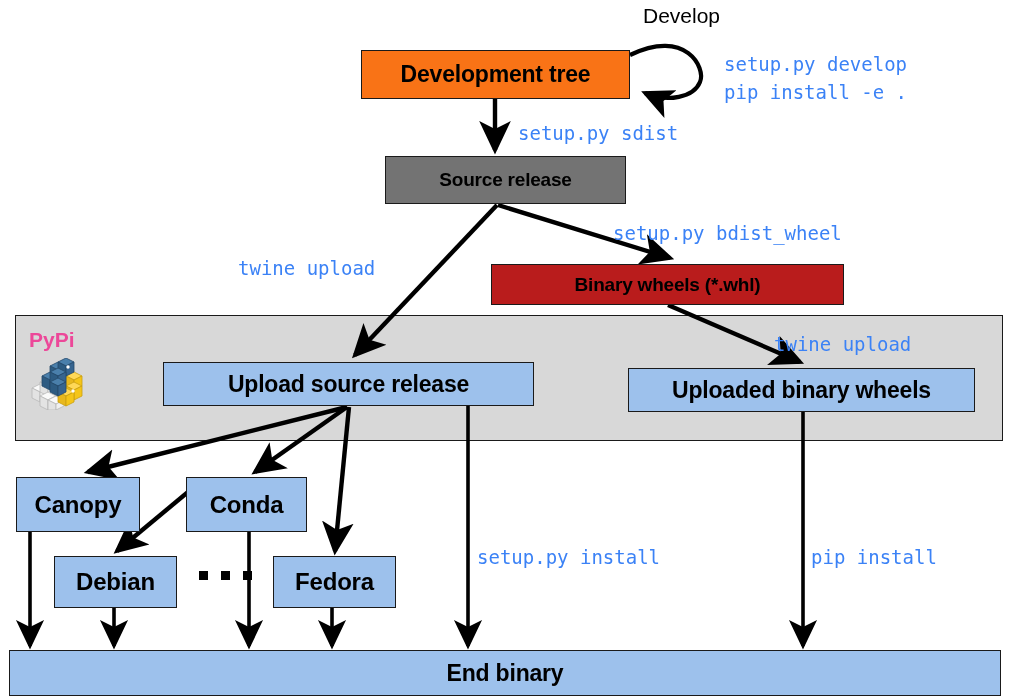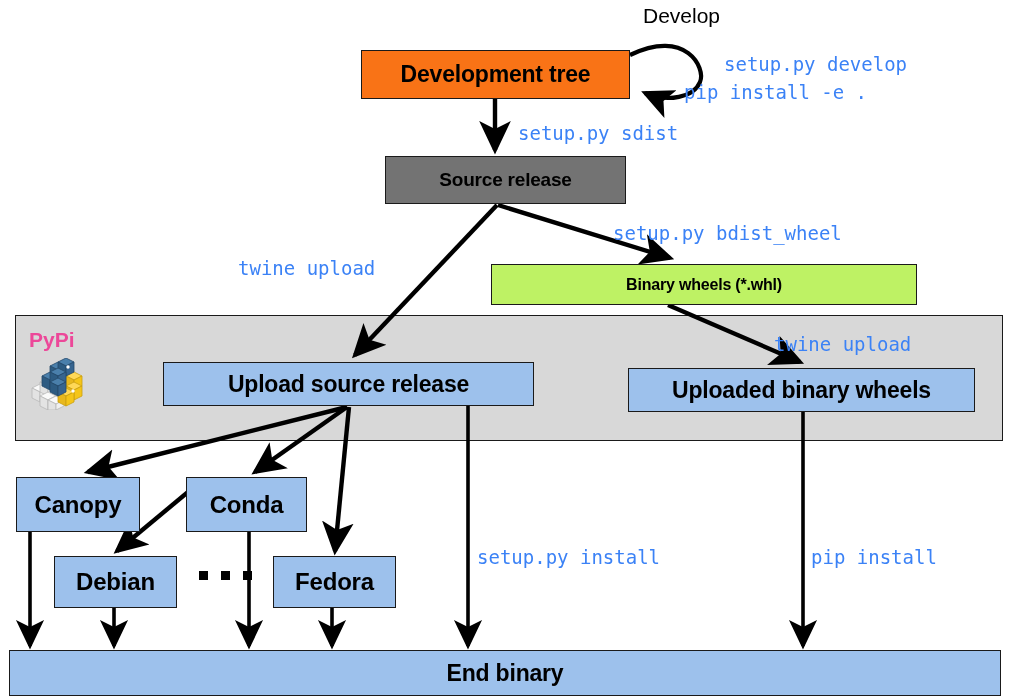--- a/index.html
+++ b/index.html
@@ -210,38 +210,38 @@
       <line x1="249" y1="532" x2="249" y2="646" stroke="#000000" stroke-width="3.6" marker-end="url(#ah)"></line>
     </g>
 
     <g>
       <line x1="332" y1="608" x2="332" y2="646" stroke="#000000" stroke-width="3.6" marker-end="url(#ah)"></line>
     </g>
   </svg>
 
   <div class="node" id="node-development-tree" style="left: 361px; top: 50px; width: 269px; height: 49px; font-size: 23px; background: #f97316; border-color: rgb(26, 26, 26);">Development  tree</div>
   <div class="node" id="node-source-release" style="left: 385px; top: 156px; width: 241px; height: 48px; font-size: 19px; background: #737373; border-color: rgb(26, 26, 26);">Source release</div>
-  <div class="node" id="node-binary-wheels" style="left: 491px; top: 264px; width: 426px; height: 41px; font-size: 16px; background: #bef264; border-color: rgb(26, 26, 26);">Binary wheels (*.whl)</div>
+  <div class="node" id="node-binary-wheels" style="left: 491px; top: 264px; width: 353px; height: 41px; font-size: 19px; background: #b91c1c; border-color: rgb(26, 26, 26);">Binary wheels (*.whl)</div>
   <div class="node" id="node-upload-source-release" style="left: 163px; top: 362px; width: 371px; height: 44px; font-size: 23px; background: rgb(157, 193, 236); border-color: rgb(26, 26, 26);">Upload source release</div>
   <div class="node" id="node-uploaded-binary-wheels" style="left: 628px; top: 368px; width: 347px; height: 44px; font-size: 23px; background: rgb(157, 193, 236); border-color: rgb(26, 26, 26);">Uploaded binary wheels</div>
   <div class="node" id="node-canopy" style="left: 16px; top: 477px; width: 124px; height: 55px; font-size: 24px; background: rgb(157, 193, 236); border-color: rgb(26, 26, 26);">Canopy</div>
   <div class="node" id="node-conda" style="left: 186px; top: 477px; width: 121px; height: 55px; font-size: 24px; background: rgb(157, 193, 236); border-color: rgb(26, 26, 26);">Conda</div>
   <div class="node" id="node-debian" style="left: 54px; top: 556px; width: 123px; height: 52px; font-size: 24px; background: rgb(157, 193, 236); border-color: rgb(26, 26, 26);">Debian</div>
   <div class="node" id="node-fedora" style="left: 273px; top: 556px; width: 123px; height: 52px; font-size: 24px; background: rgb(157, 193, 236); border-color: rgb(26, 26, 26);">Fedora</div>
   <div class="node" id="node-end-users" style="left: 9px; top: 650px; width: 992px; height: 46px; font-size: 23px; background: rgb(157, 193, 236); border-color: rgb(26, 26, 26);">End binary</div>
 
   <div class="ellipsis-dots" id="ellipsis-dots" style="left: 199px; top: 571px;">
     <i></i>
       <i></i>
       <i></i>
   </div>
 
   <div class="plain-label" id="lbl-0" style="left: 643px; top: 4px;">Develop</div>
   <div class="edge-label" id="lbl-1" style="left: 724px; top: 51px;">setup.py develop</div>
-  <div class="edge-label" id="lbl-2" style="left: 684px; top: 79px;">pip install -e .</div>
+  <div class="edge-label" id="lbl-2" style="left: 724px; top: 79px;">pip install -e .</div>
   <div class="edge-label" id="lbl-3" style="left: 518px; top: 120px;">setup.py sdist</div>
   <div class="edge-label" id="lbl-4" style="left: 613px; top: 220px;">setup.py bdist_wheel</div>
   <div class="edge-label" id="lbl-5" style="left: 238px; top: 255px;">twine upload</div>
   <div class="edge-label" id="lbl-6" style="left: 774px; top: 331px;">twine upload</div>
   <div class="edge-label" id="lbl-7" style="left: 477px; top: 544px;">setup.py install</div>
   <div class="edge-label" id="lbl-8" style="left: 811px; top: 544px;">pip install</div>
 
 </div>
 
 </body></html>

